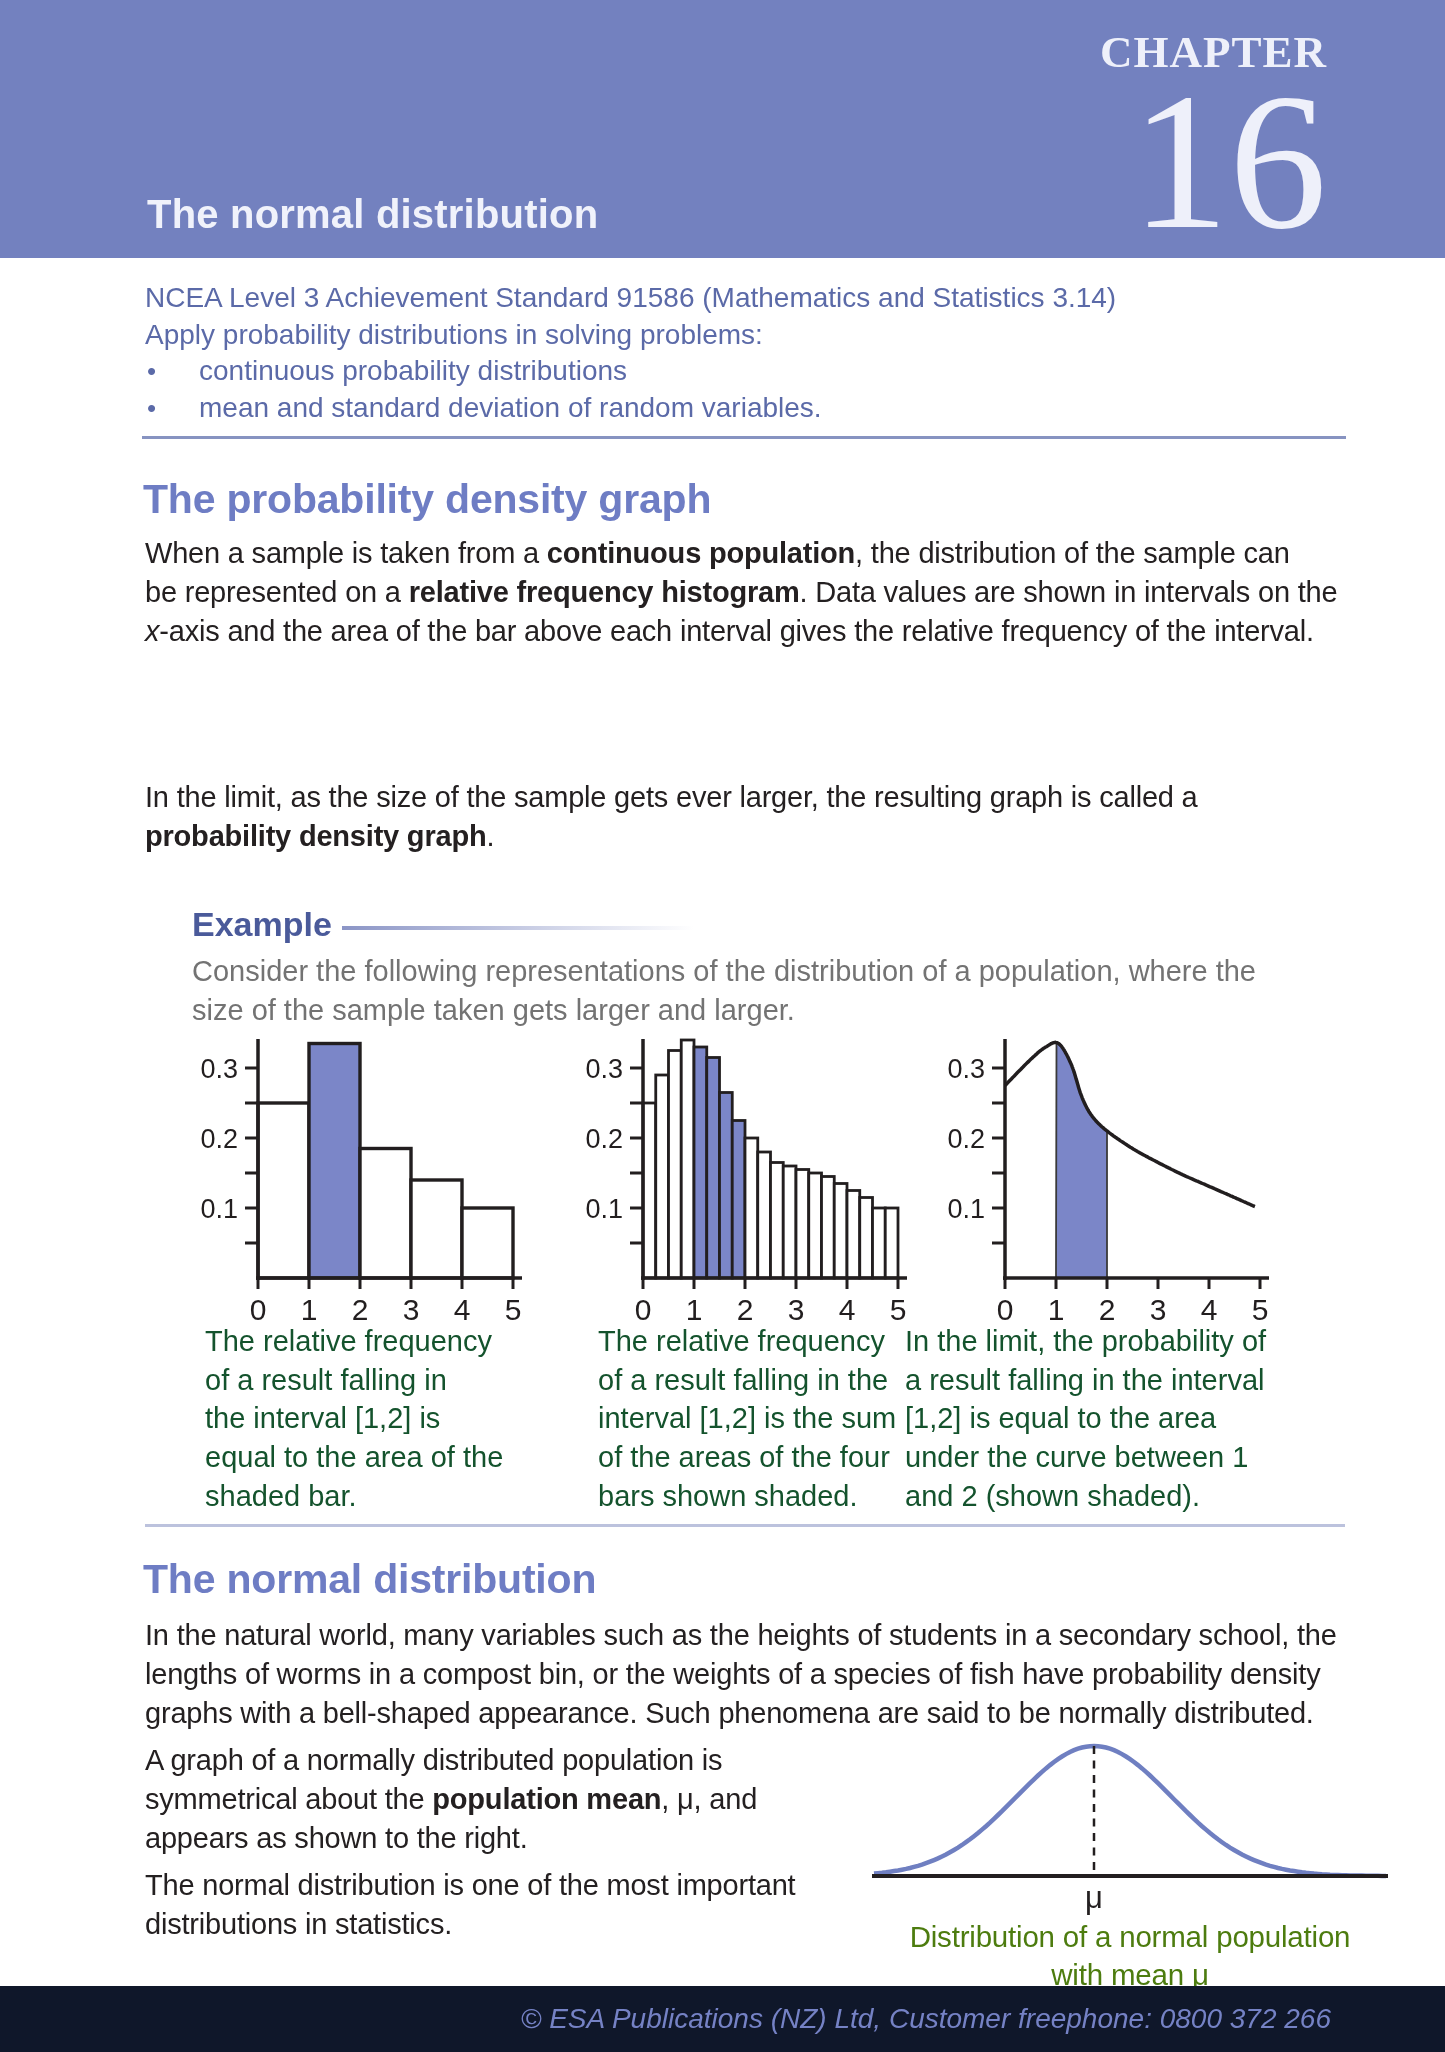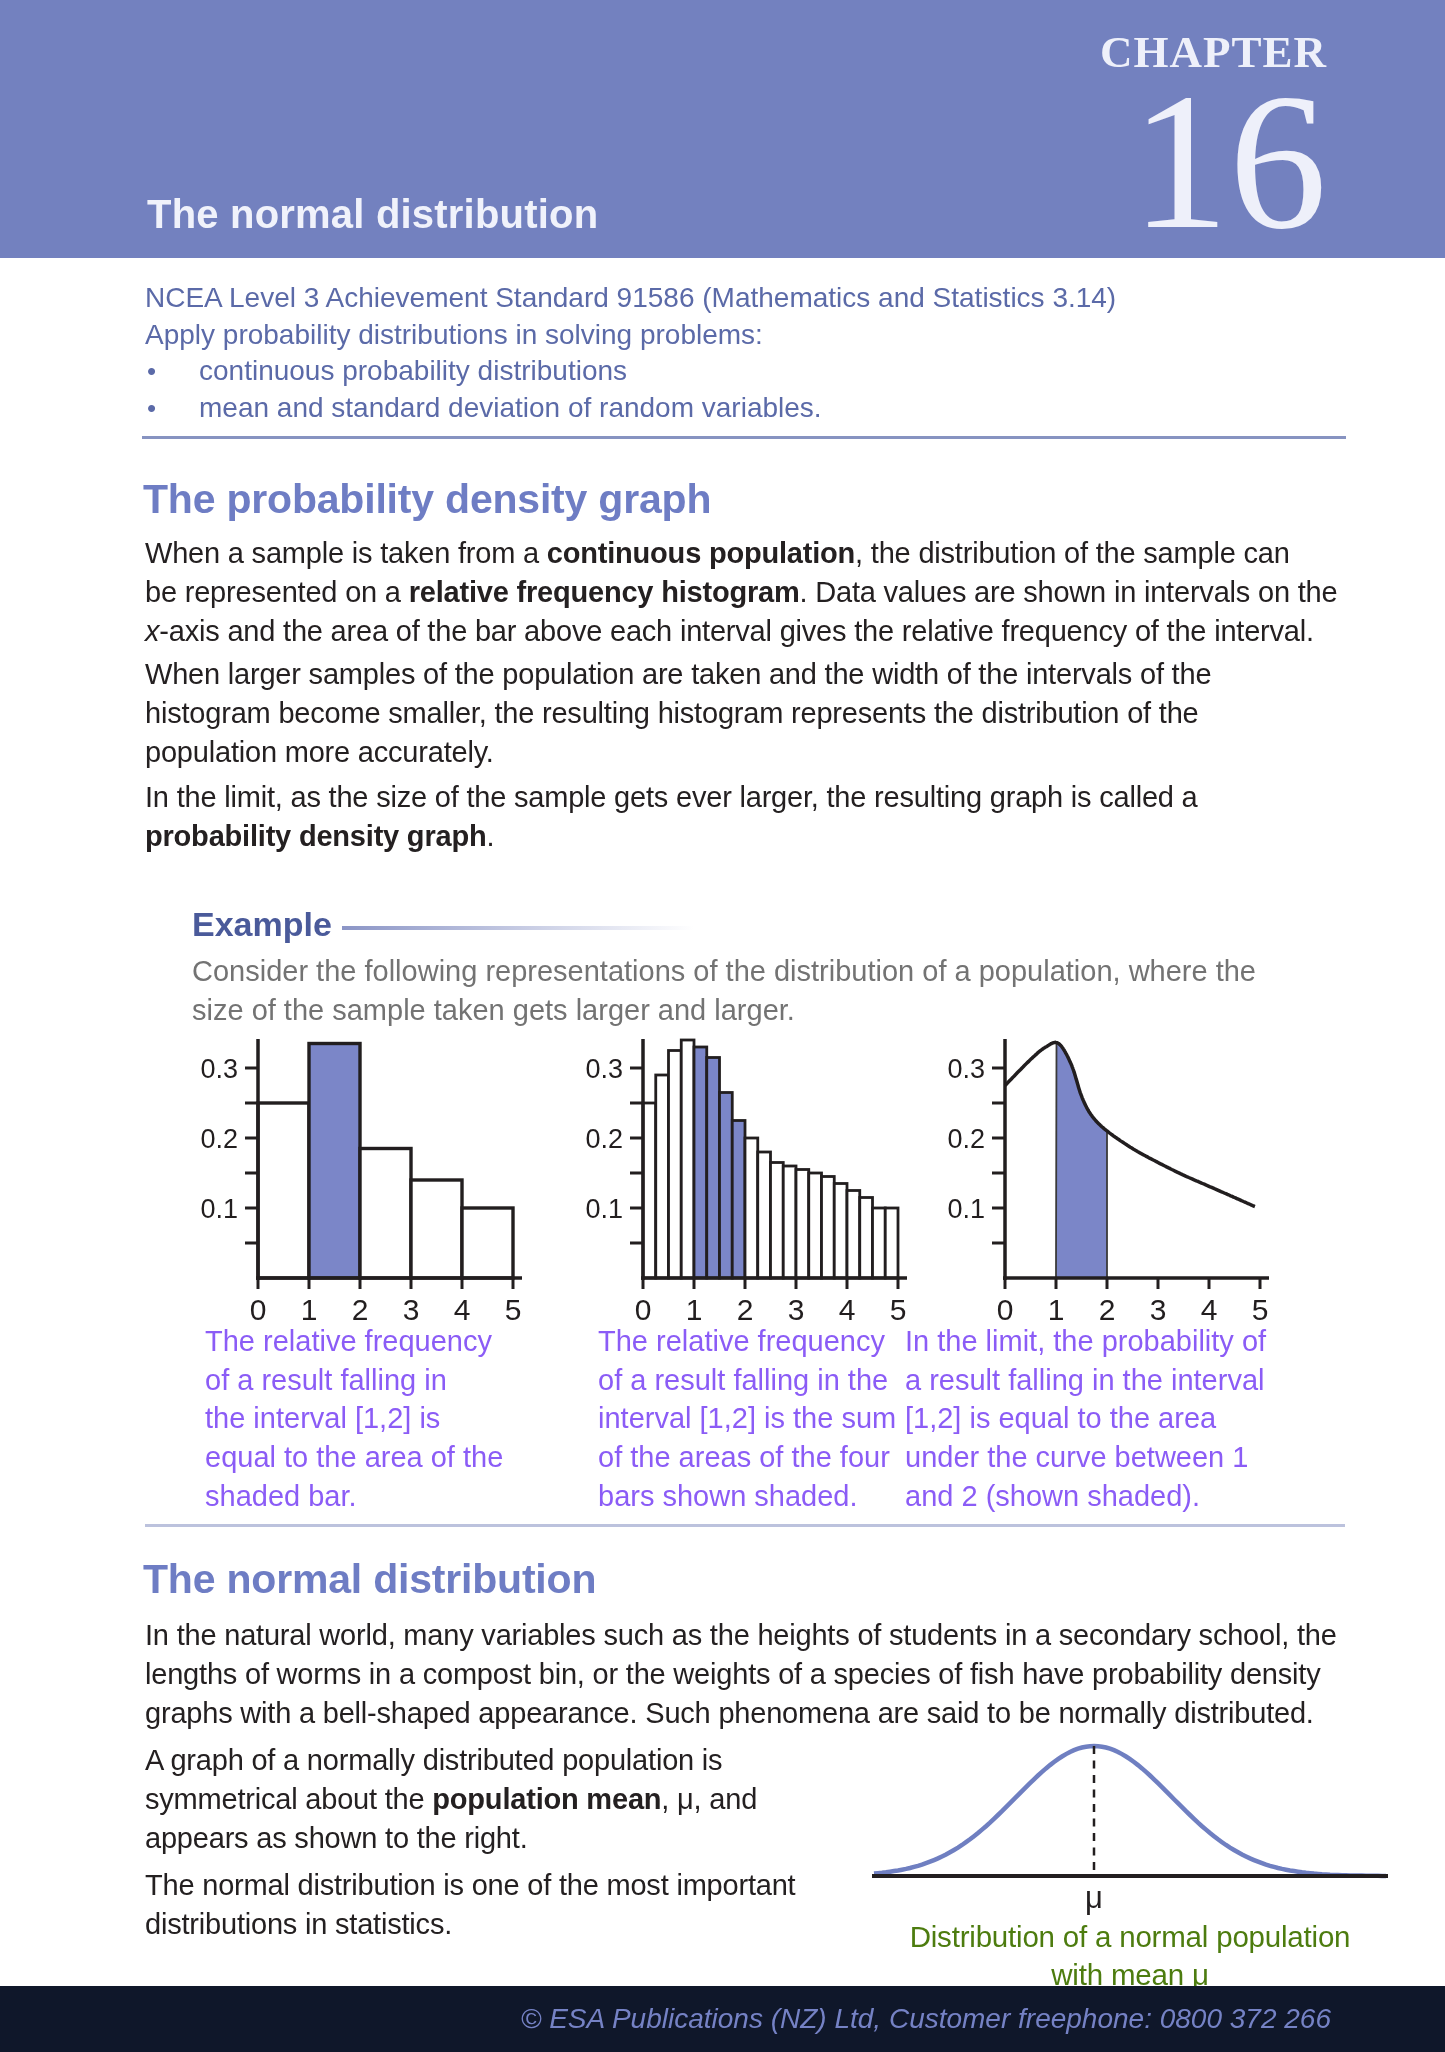--- a/index.html
+++ b/index.html
@@ -20,21 +20,21 @@
   .bullet-dot{position:absolute;left:2px;top:0;font-size:26px;}
   .rule1{position:absolute;left:142px;top:436px;width:1204px;height:3px;background:#8793c1;}
   .rule2{position:absolute;left:145px;top:1524px;width:1200px;height:3px;background:#bcc2dd;}
   .h1{position:absolute;left:143px;font-size:41px;font-weight:700;color:#6e7dc4;letter-spacing:-.2px;}
   .para{position:absolute;left:145px;width:1240px;font-size:29px;line-height:39px;color:#242021;letter-spacing:-.2px;}
   
   .ex-label{position:absolute;left:192px;top:905px;font-size:34px;font-weight:700;color:#4a5a9a;}
   .ex-line{position:absolute;left:342px;top:926px;width:352px;height:4px;background:linear-gradient(to right,#8b95c6,rgba(255,255,255,0));}
   .ex-intro{position:absolute;left:192px;top:952px;width:1180px;font-size:29px;line-height:39px;color:#737373;}
   .chart{position:absolute;top:1033px;width:390px;height:292px;}
-  .cap{position:absolute;top:1322px;font-size:29px;line-height:38.7px;color:#8b5cf6;}
+  .cap{position:absolute;top:1322px;font-size:29px;line-height:38.7px;color:#14532d;}
   .h2{top:1556px;}
   
   .colL{position:absolute;left:145px;width:740px;font-size:29px;line-height:39px;color:#242021;letter-spacing:-.2px;}
   .bell-fig{position:absolute;left:866px;top:1738px;width:528px;}
   .mu-label{position:absolute;left:1079px;top:1880px;width:30px;text-align:center;font-size:31px;color:#242021;}
   .fig-cap{position:absolute;left:866px;top:1918px;width:528px;text-align:center;font-size:29.5px;line-height:38px;color:#4d7c0f;letter-spacing:-.2px;}
   
   .footer{position:absolute;left:0;top:1986px;width:1445px;height:66px;background:#0f172a;padding-left:33px;}
   .footer-text{position:absolute;right:147px;top:0;line-height:66px;font-size:28px;font-style:italic;color:#7582c5;}
   svg text{font-family:"Liberation Sans","DejaVu Sans",sans-serif;}
@@ -61,21 +61,20 @@
     </div>
     <div class="bullet-row">
       <span class="bullet-dot">•</span>
       <span>mean and standard deviation of random variables.</span>
     </div>
   </div>
   <div class="rule1"></div>
 
   <div class="h1" style="top:476px;">The probability density graph</div>
   <div class="para" style="top:534px;"><span>When a sample is taken from a </span><span style="font-weight: 700;">continuous population</span><span>, the distribution of the sample can</span><br><span>be represented on a </span><span style="font-weight: 700;">relative frequency histogram</span><span>. Data values are shown in intervals on the</span><br><span style="font-style: italic;">x</span><span>-axis and the area of the bar above each interval gives the relative frequency of the interval.</span></div>
-  <div class="para" style="top:655px;"><span>When larger samples of the population are taken and the width of the intervals of the</span><br><span>histogram become smaller, the resulting histogram represents the distribution of the</span><br><span>population more accurately.</span></div>
   <div class="para" style="top:778px;"><span>In the limit, as the size of the sample gets ever larger, the resulting graph is called a</span><br><span style="font-weight: 700;">probability density graph</span><span>.</span></div>
 
   <div class="ex-label">Example</div>
   <div class="ex-line"></div>
   <div class="ex-intro"><span>Consider the following representations of the distribution of a population, where the</span><br><span>size of the sample taken gets larger and larger.</span></div>
 
   <div class="chart" style="left:150px;"><svg width="390" height="292" viewBox="0 0 390 292">
         <rect x="108" y="70" width="51" height="175" fill="#ffffff" stroke="#221e1f" stroke-width="3.4"></rect>
         <rect x="159" y="10.5" width="51" height="234.5" fill="#7b86c8" stroke="#221e1f" stroke-width="3.4"></rect>
         <rect x="210" y="115.5" width="51" height="129.5" fill="#ffffff" stroke="#221e1f" stroke-width="3.4"></rect>

